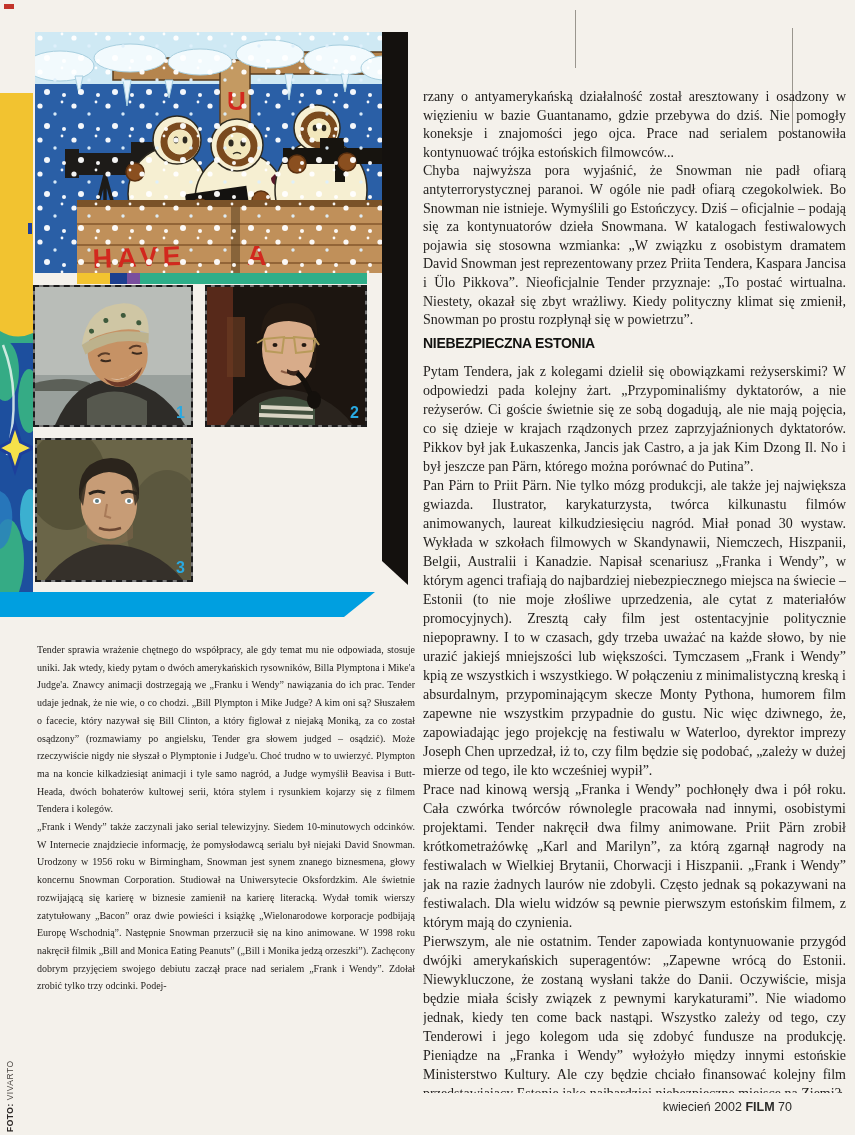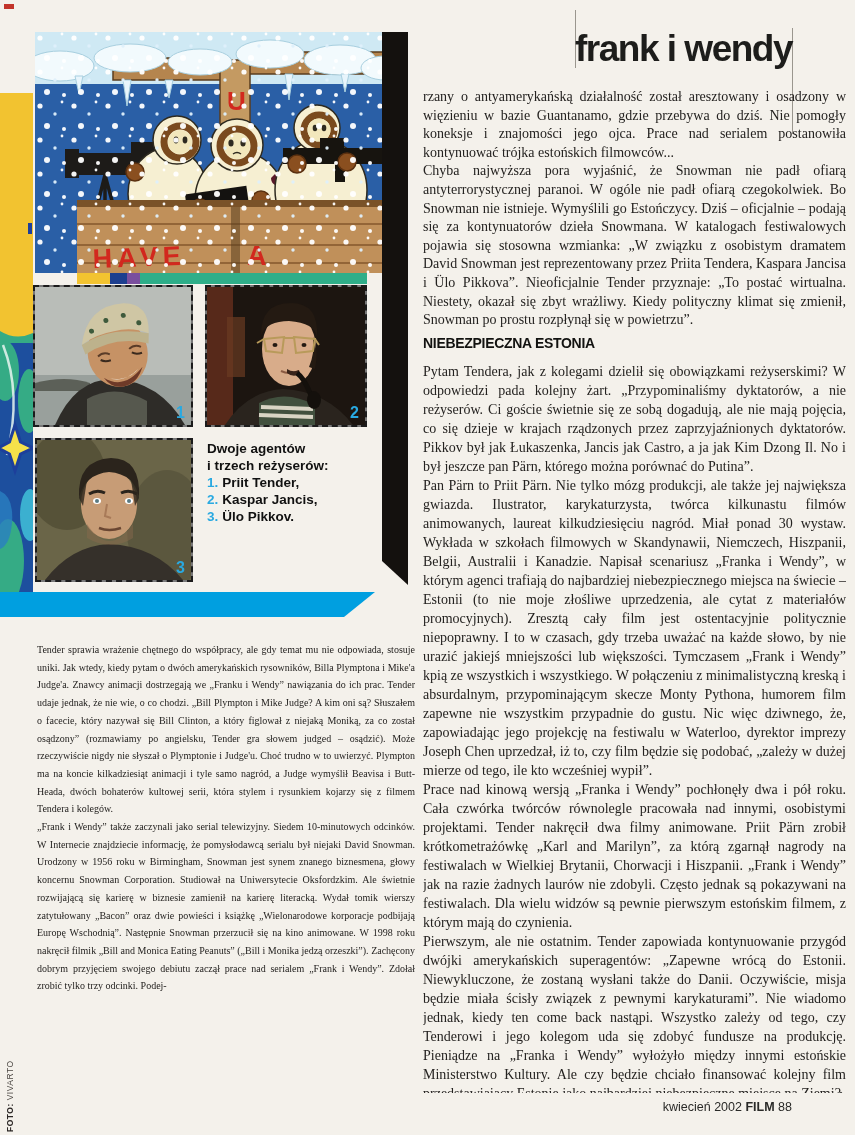--- a/index.html
+++ b/index.html
@@ -71,21 +71,20 @@
 </style>
 </head>
 <body>
 
 <div id="page">
 
   <div class="abs red-corner"></div>
 
   <div class="hairline hl-left"></div>
   <div class="hairline hl-right"></div>
-  <div class="page-title">frank i wendy</div>
 
   <div class="abs left-strip">
     <svg viewBox="0 0 33 499" width="33" height="499">
       <rect width="33" height="499" fill="#f2c330"></rect>
       <rect x="28" y="130" width="4" height="11" fill="#1d3f9b"></rect>
       <path d="M0 238 Q 16 248 33 240 L33 254 Q 16 262 0 252 Z" fill="#35ab85"></path>
       <rect y="250" width="33" height="249" fill="#1d4f9e"></rect>
       <ellipse cx="5" cy="278" rx="14" ry="30" fill="#35ab85"></ellipse>
       <ellipse cx="29" cy="308" rx="11" ry="32" fill="#35ab85"></ellipse>
       <ellipse cx="30" cy="422" rx="10" ry="26" fill="#3bb0d0"></ellipse>
@@ -271,27 +270,20 @@
         <circle cx="60" cy="61" r="2" fill="#5a7a82"></circle>
         <circle cx="92" cy="61" r="2" fill="#5a7a82"></circle>
       </g>
       <path d="M70 64 L68 76 L74 78" stroke="#a87a58" stroke-width="2" fill="none"></path>
       <path d="M50 84 Q 72 118 96 84 L96 98 Q 74 112 50 98 Z" fill="#8a6a4e" opacity="0.45"></path>
       <path d="M62 88 Q 72 92 84 88" stroke="#6a4632" stroke-width="2.5" fill="none"></path>
     </svg>
     <span class="photo-num">3</span>
   </div>
 
-  <div class="abs caption">
-    <div>Dwoje agentów</div>
-    <div>i trzech reżyserów:</div>
-    <div class="cap-row"><span class="cap-num">1.</span><span>Priit Tender,</span></div>
-    <div class="cap-row"><span class="cap-num">2.</span><span>Kaspar Jancis,</span></div>
-    <div class="cap-row"><span class="cap-num">3.</span><span>Ülo Pikkov.</span></div>
-  </div>
 
   <div class="abs ribbon"></div>
 
   <div class="col left-col">
     <p>Tender sprawia wrażenie chętnego do współpracy, ale gdy temat mu nie odpowiada, stosuje uniki. Jak wtedy, kiedy pytam o dwóch amerykańskich rysowników, Billa Plymptona i Mike'a Judge'a. Znawcy animacji dostrzegają we „Franku i Wendy” nawiązania do ich prac. Tender udaje jednak, że nie wie, o co chodzi. „Bill Plympton i Mike Judge? A kim oni są? Słuszałem o facecie, który nazywał się Bill Clinton, a który figlował z niejaką Moniką, za co został osądzony” (rozmawiamy po angielsku, Tender gra słowem judged – osądzić). Może rzeczywiście nigdy nie słyszał o Plymptonie i Judge'u. Choć trudno w to uwierzyć. Plympton ma na koncie kilkadziesiąt animacji i tyle samo nagród, a Judge wymyślił Beavisa i Butt-Heada, dwóch bohaterów kultowej serii, która stylem i rysunkiem kojarzy się z filmem Tendera i kolegów.</p>
     <p>„Frank i Wendy” także zaczynali jako serial telewizyjny. Siedem 10-minutowych odcinków. W Internecie znajdziecie informację, że pomysłodawcą serialu był niejaki David Snowman. Urodzony w 1956 roku w Birmingham, Snowman jest synem znanego biznesmena, głowy koncernu Snowman Corporation. Studiował na Uniwersytecie Oksfordzkim. Ale świetnie rozwijającą się karierę w biznesie zamienił na karierę literacką. Wydał tomik wierszy zatytułowany „Bacon” oraz dwie powieści i książkę „Wielonarodowe korporacje podbijają Europę Wschodnią”. Następnie Snowman przerzucił się na kino animowane. W 1998 roku nakręcił filmik „Bill and Monica Eating Peanuts” („Bill i Monika jedzą orzeszki”). Zachęcony dobrym przyjęciem swojego debiutu zaczął prace nad serialem „Frank i Wendy”. Zdołał zrobić tylko trzy odcinki. Podej-</p>
   </div>
 
   <div class="col rc-top">
     <p>rzany o antyamerykańską działalność został aresztowany i osadzony w więzieniu w bazie Guantanamo, gdzie przebywa do dziś. Nie pomogły koneksje i znajomości jego ojca. Prace nad serialem postanowiła kontynuować trójka estońskich filmowców...</p>
@@ -304,18 +296,18 @@
     <p>Pytam Tendera, jak z kolegami dzielił się obowiązkami reżyserskimi? W odpowiedzi pada kolejny żart. „Przypominaliśmy dyktatorów, a nie reżyserów. Ci goście świetnie się ze sobą dogadują, ale nie mają pojęcia, co się dzieje w krajach rządzonych przez zaprzyjaźnionych dyktatorów. Pikkov był jak Łukaszenka, Jancis jak Castro, a ja jak Kim Dzong Il. No i był jeszcze pan Pärn, którego można porównać do Putina”.</p>
     <p>Pan Pärn to Priit Pärn. Nie tylko mózg produkcji, ale także jej największa gwiazda. Ilustrator, karykaturzysta, twórca kilkunastu filmów animowanych, laureat kilkudziesięciu nagród. Miał ponad 30 wystaw. Wykłada w szkołach filmowych w Skandynawii, Niemczech, Hiszpanii, Belgii, Australii i Kanadzie. Napisał scenariusz „Franka i Wendy”, w którym agenci trafiają do najbardziej niebezpiecznego miejsca na świecie – Estonii (to nie moje złośliwe uprzedzenia, ale cytat z materiałów promocyjnych). Zresztą cały film jest ostentacyjnie politycznie niepoprawny. I to w czasach, gdy trzeba uważać na każde słowo, by nie urazić jakiejś mniejszości lub większości. Tymczasem „Frank i Wendy” kpią ze wszystkich i wszystkiego. W połączeniu z minimalistyczną kreską i absurdalnym, przypominającym skecze Monty Pythona, humorem film zapewne nie wszystkim przypadnie do gustu. Nic więc dziwnego, że, zapowiadając jego projekcję na festiwalu w Waterloo, dyrektor imprezy Joseph Chen uprzedzał, iż to, czy film będzie się podobać, „zależy w dużej mierze od tego, ile kto wcześniej wypił”.</p>
     <p>Prace nad kinową wersją „Franka i Wendy” pochłonęły dwa i pół roku. Cała czwórka twórców równolegle pracowała nad innymi, osobistymi projektami. Tender nakręcił dwa filmy animowane. Priit Pärn zrobił krótkometrażówkę „Karl and Marilyn”, za którą zgarnął nagrody na festiwalach w Wielkiej Brytanii, Chorwacji i Hiszpanii. „Frank i Wendy” jak na razie żadnych laurów nie zdobyli. Często jednak są pokazywani na festiwalach. Dla wielu widzów są pewnie pierwszym estońskim filmem, z którym mają do czynienia.</p>
     <p>Pierwszym, ale nie ostatnim. Tender zapowiada kontynuowanie przygód dwójki amerykańskich superagentów: „Zapewne wrócą do Estonii. Niewykluczone, że zostaną wysłani także do Danii. Oczywiście, misja będzie miała ścisły związek z pewnymi karykaturami”. Nie wiadomo jednak, kiedy ten come back nastąpi. Wszystko zależy od tego, czy Tenderowi i jego kolegom uda się zdobyć fundusze na produkcję. Pieniądze na „Franka i Wendy” wyłożyło między innymi estońskie Ministerstwo Kultury. Ale czy będzie chciało finansować kolejny film przedstawiający Estonię jako najbardziej niebezpieczne miejsce na Ziemi?</p>
     <div class="end-row">◆</div>
   </div>
 
   <div class="footer">
     <span>kwiecień 2002</span>
     <span class="mag">FILM</span>
-    <span>88</span>
+    <span>70</span>
   </div>
 
   <div class="photo-credit"><b>FOTO:</b>&nbsp;<span>VIVARTO</span></div>
 
 </div>
 
 </body></html>

